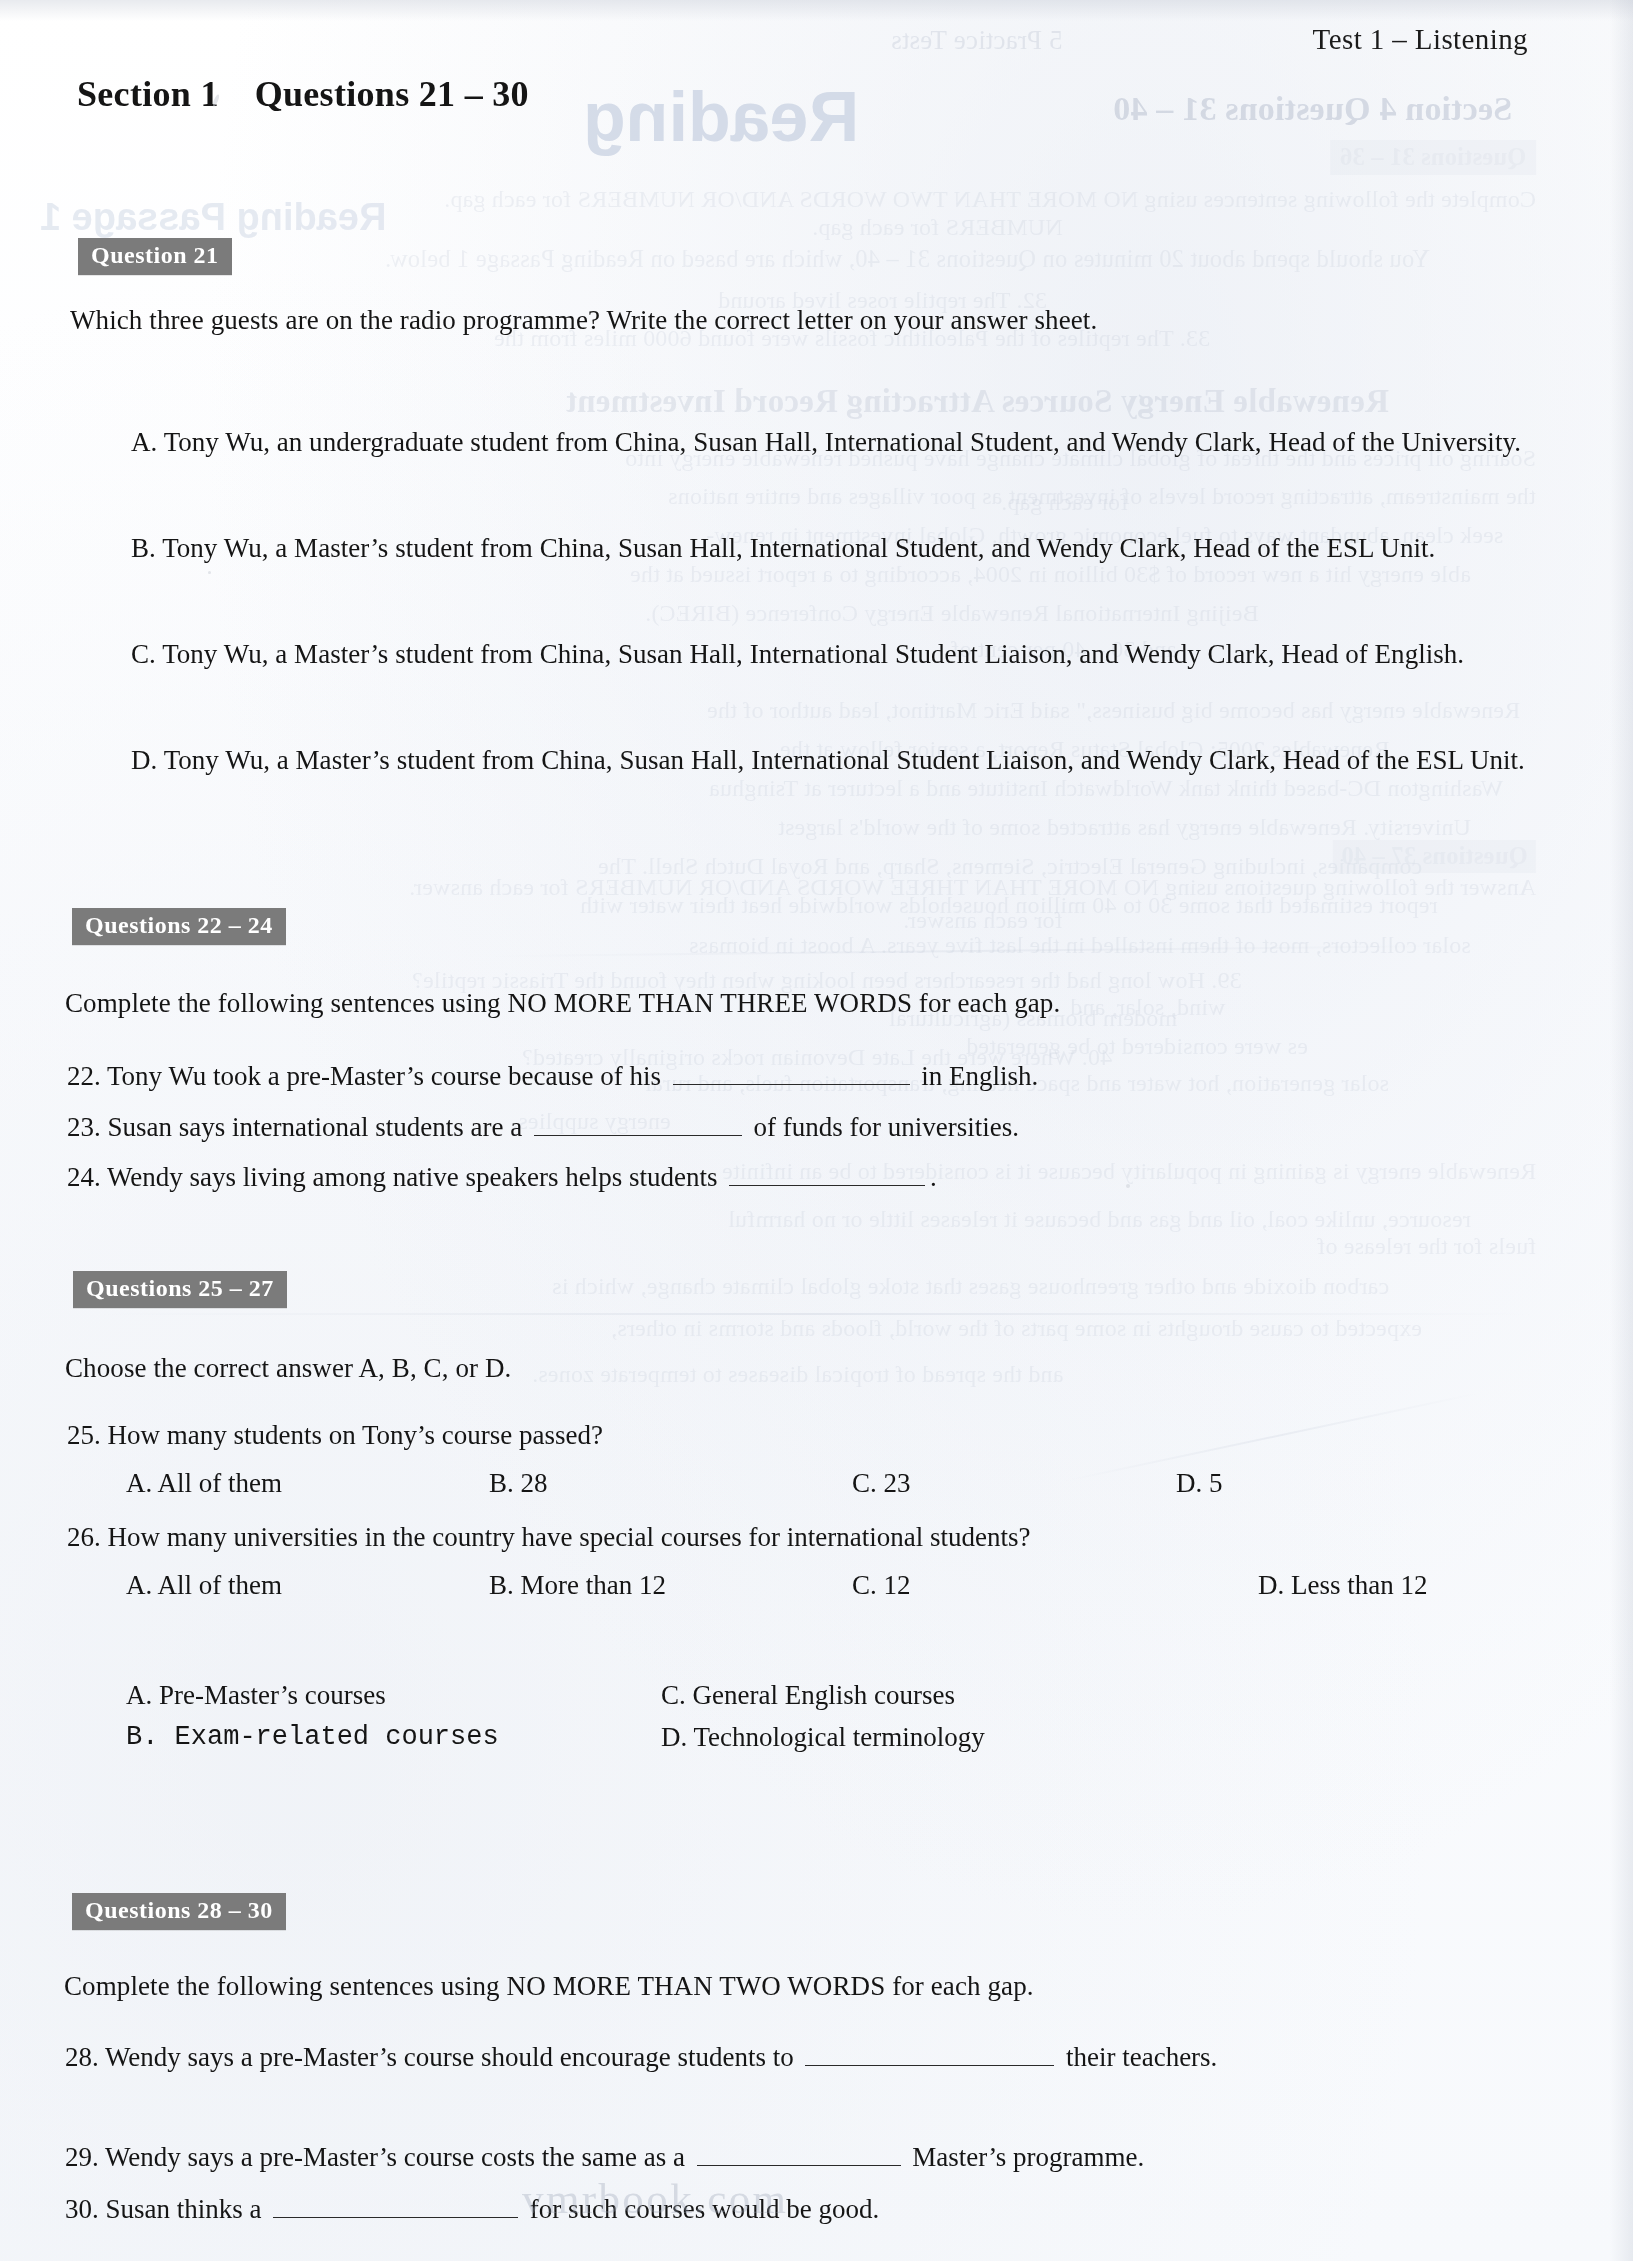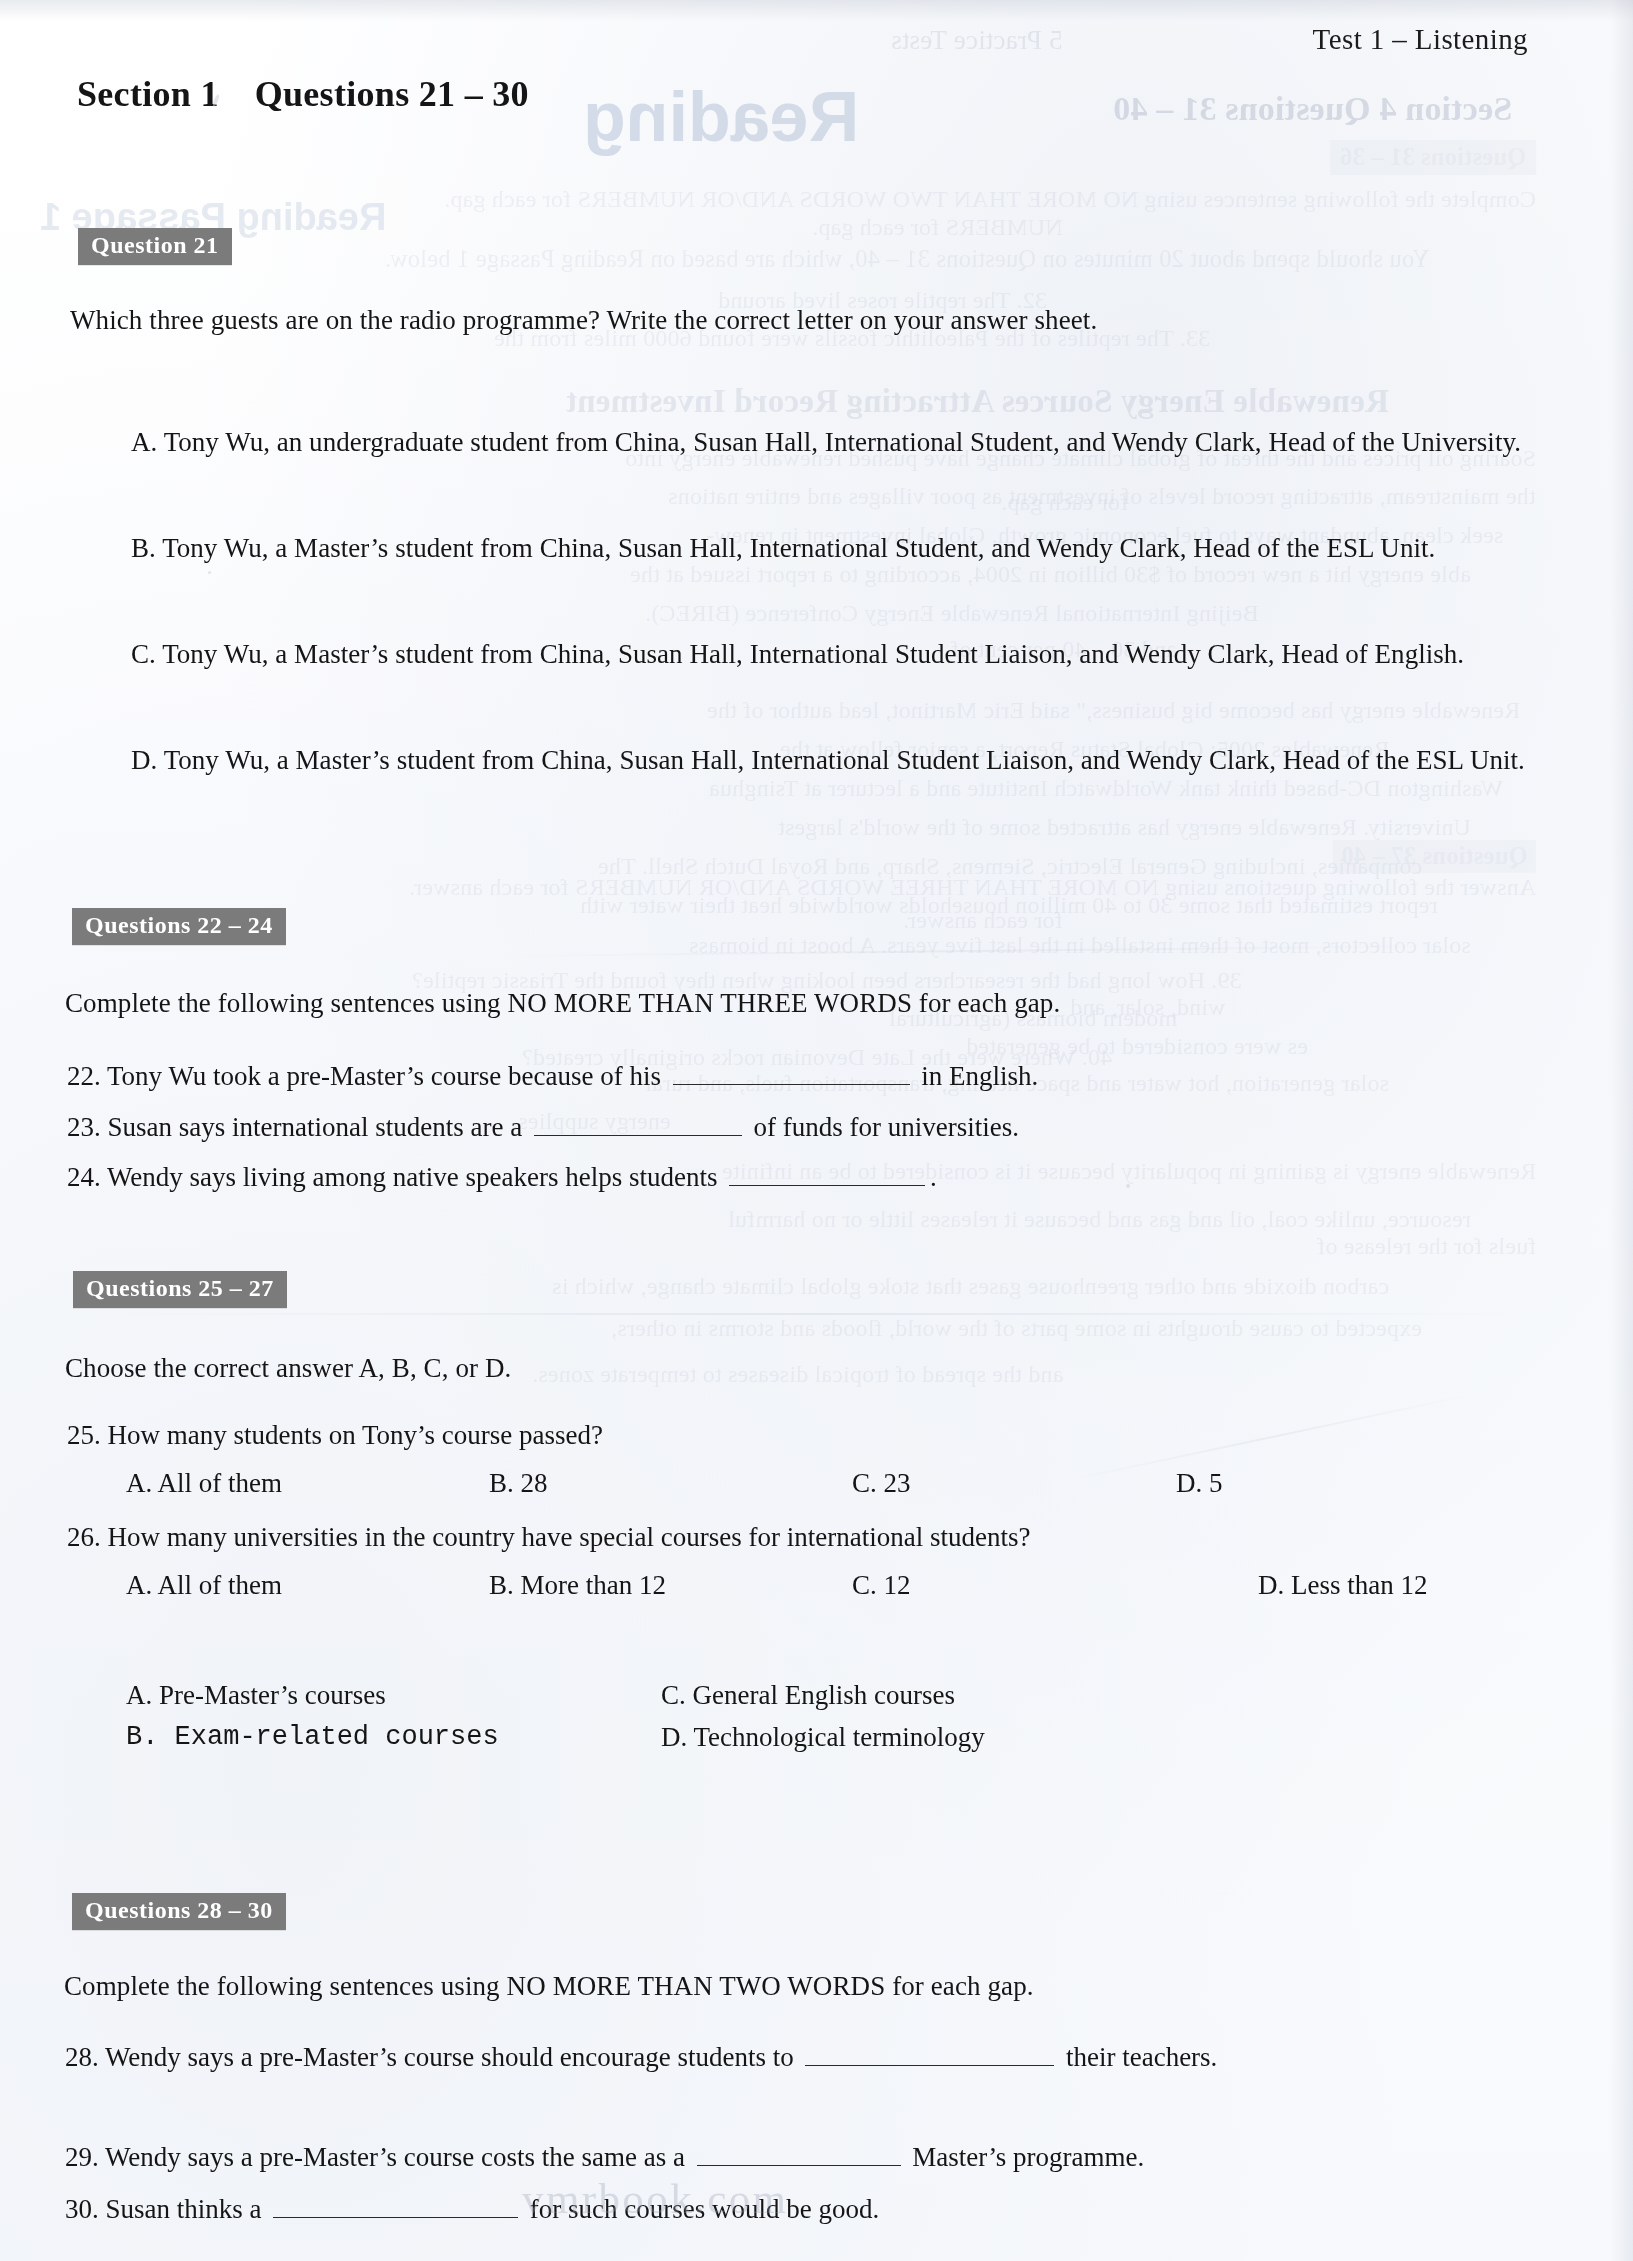--- a/index.html
+++ b/index.html
@@ -247,21 +247,21 @@
   </div>
 
   <div class="content">
 
     <div class="page-header">Test 1 – Listening</div>
 
     <div class="section-head">
       <span class="sh-num">Section 1</span><span>Questions 21 – 30</span>
     </div>
 
-    <div class="qbanner" style="left:78px; top:228px;">Question 21</div>
+    <div class="qbanner" style="left:78px; top:238px;">Question 21</div>
 
     <div class="instr" style="left:70px; top:302px; width:1460px;">Which three guests are on the radio programme? Write the correct letter on your answer sheet.</div>
 
     <div class="opt" style="left:131px; top:424px; width:1411px;">
       <span class="ohang">A. Tony Wu, an undergraduate student from China, Susan Hall, International Student, and Wendy Clark, Head of the University.</span>
     </div>
 
     <div class="opt" style="left:131px; top:530px; width:1411px;">
       <span class="ohang">B. Tony Wu, a Master’s student from China, Susan Hall, International Student, and Wendy Clark, Head of the ESL Unit.</span>
     </div>

